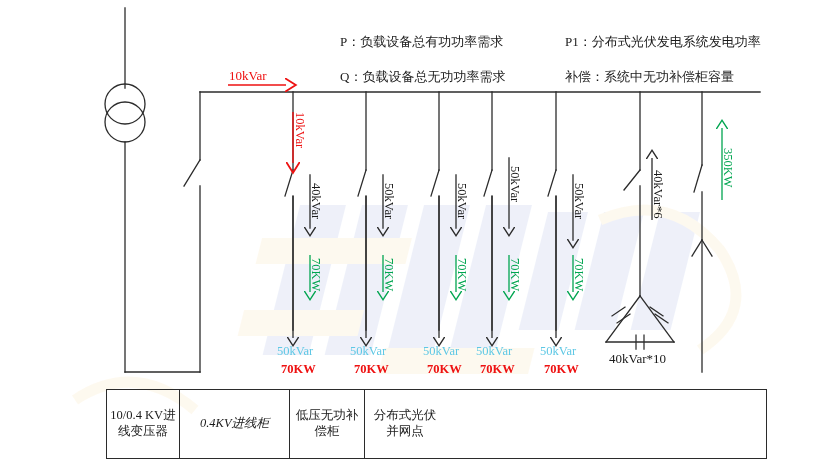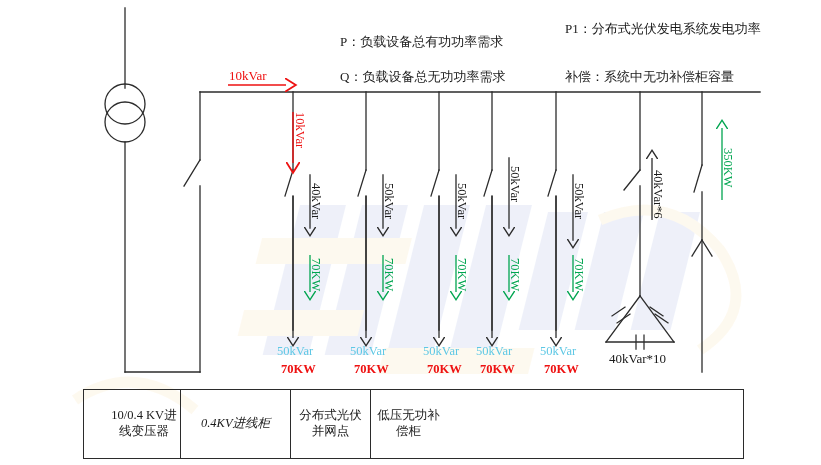--- a/index.html
+++ b/index.html
@@ -35,28 +35,27 @@
     transform:rotate(90deg);
   }
 
   .cap-lbl{font-size:13px;}
   .feed-val{font-size:12.5px;}
   .rot-lbl{font-size:12.5px;}
 
   
   #table{
     position:absolute;
-    left:83px;top:389px;
+    left:106px;top:389px;
     width:661px;height:70px;
     display:flex;
     border:1.3px solid #2b2b2b;
     box-sizing:border-box;
     z-index:4;
     background:transparent;
-    padding-left:24px;
   }
   #table .cell{
     border-right:1.3px solid #2b2b2b;
     box-sizing:border-box;
     display:flex;align-items:center;justify-content:center;
     text-align:center;
     font-size:12.5px;
     color:#1a1a1a;
     padding:2px 3px;
     line-height:1.25;
@@ -213,21 +212,21 @@
 
     <g stroke="#ee1111" stroke-width="1.4" fill="none">
       <line x1="228" y1="85" x2="286" y2="85" marker-end="url(#ahRed)"></line>
       <line x1="293" y1="112" x2="293" y2="163" marker-end="url(#ahRed)"></line>
     </g>
   </svg>
 
   <div class="layer" id="labels">
 
     <div class="lbl legend" style="left:340px;top:35px;">P：负载设备总有功功率需求</div>
-    <div class="lbl legend" style="left:565px;top:22px;">P1：分布式光伏发电系统发电功率</div>
+    <div class="lbl legend" style="left:565px;top:35px;">P1：分布式光伏发电系统发电功率</div>
     <div class="lbl legend" style="left:340px;top:70px;">Q：负载设备总无功功率需求</div>
     <div class="lbl legend" style="left:565px;top:70px;">补偿：系统中无功补偿柜容量</div>
 
     <div class="lbl red" style="left:229px;top:69px;font-size:13px;">10kVar</div>
     <div class="lbl red rot" style="left:306px;top:112px;font-size:12.5px;">10kVar</div>
 
     <div class="lbl blk rot rot-lbl" style="left:322px;top:183px;">40kVar</div>
     <div class="lbl green rot rot-lbl" style="left:322px;top:258px;">70KW</div>
     <div class="lbl cyan feed-val" style="left:277px;top:345px;">50kVar</div>
     <div class="lbl red feed-val bold" style="left:281px;top:363px;">70KW</div>
@@ -254,17 +253,17 @@
 
     <div class="lbl blk rot rot-lbl" style="left:664px;top:170px;">40kVar*6</div>
     <div class="lbl blk cap-lbl" style="left:609px;top:352px;">40kVar*10</div>
 
     <div class="lbl green rot rot-lbl" style="left:734px;top:148px;">350KW</div>
   </div>
 
   <div id="table">
     <div class="cell c-xfmr">10/0.4 KV进线变压器</div>
     <div class="cell c-incoming">0.4KV进线柜</div>
+    <div class="cell c-comp">低压无功补偿柜</div>
     <div class="cell c-pv">分布式光伏并网点</div>
-    <div class="cell c-comp">低压无功补偿柜</div>
   </div>
 
 </div>
 
 </body></html>

